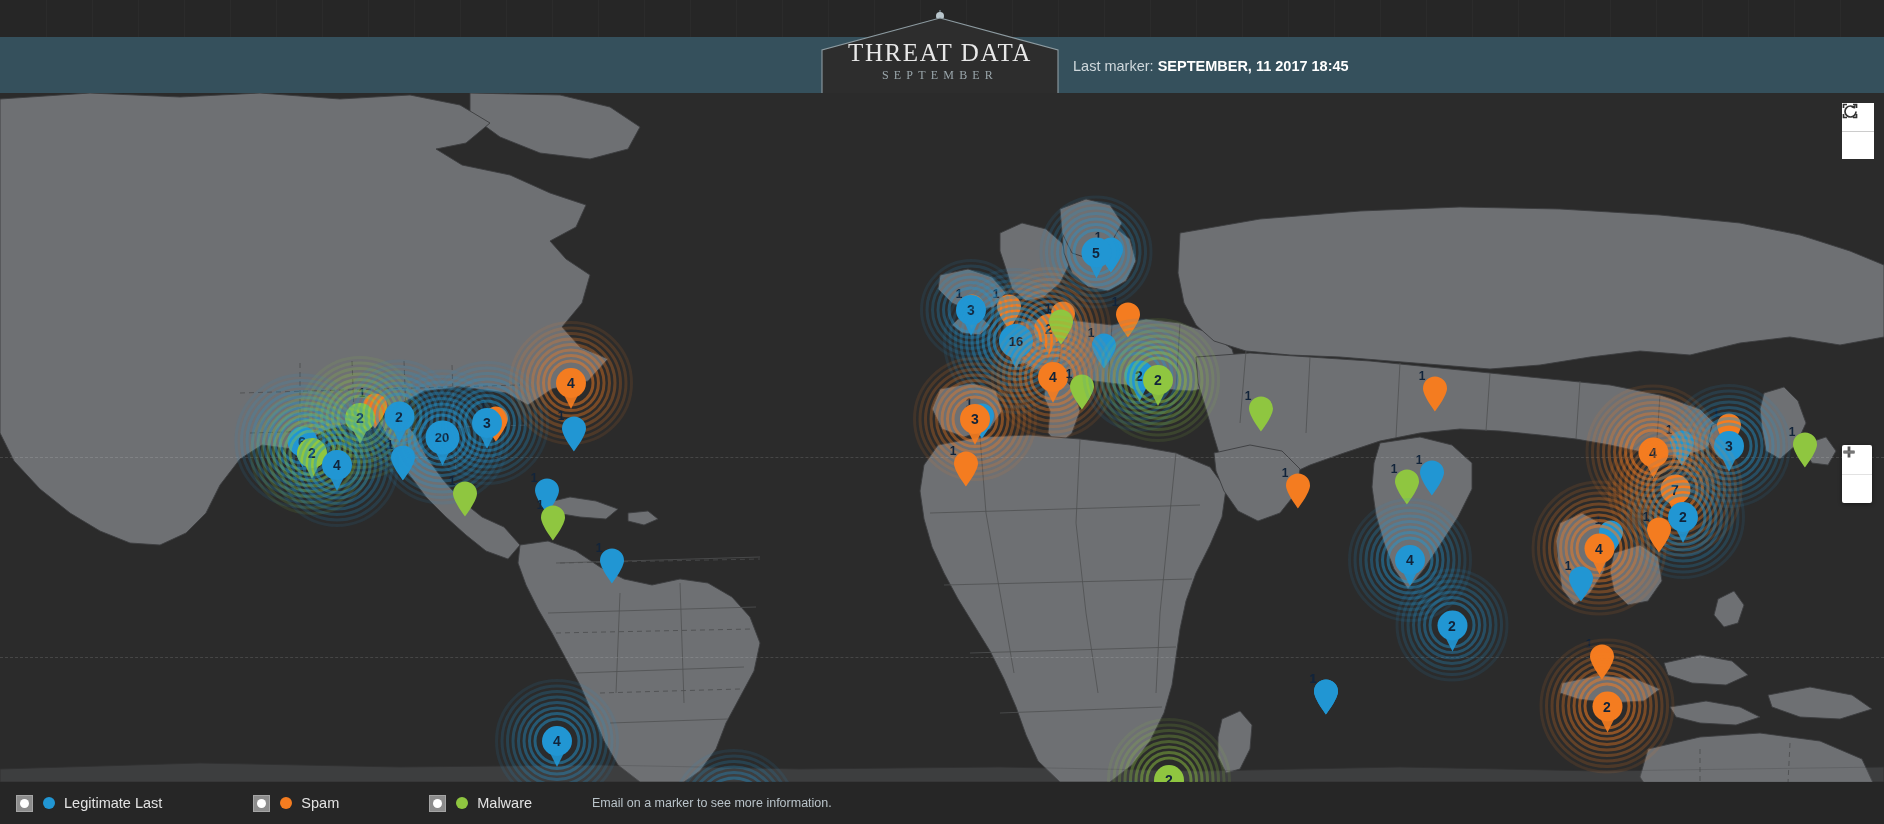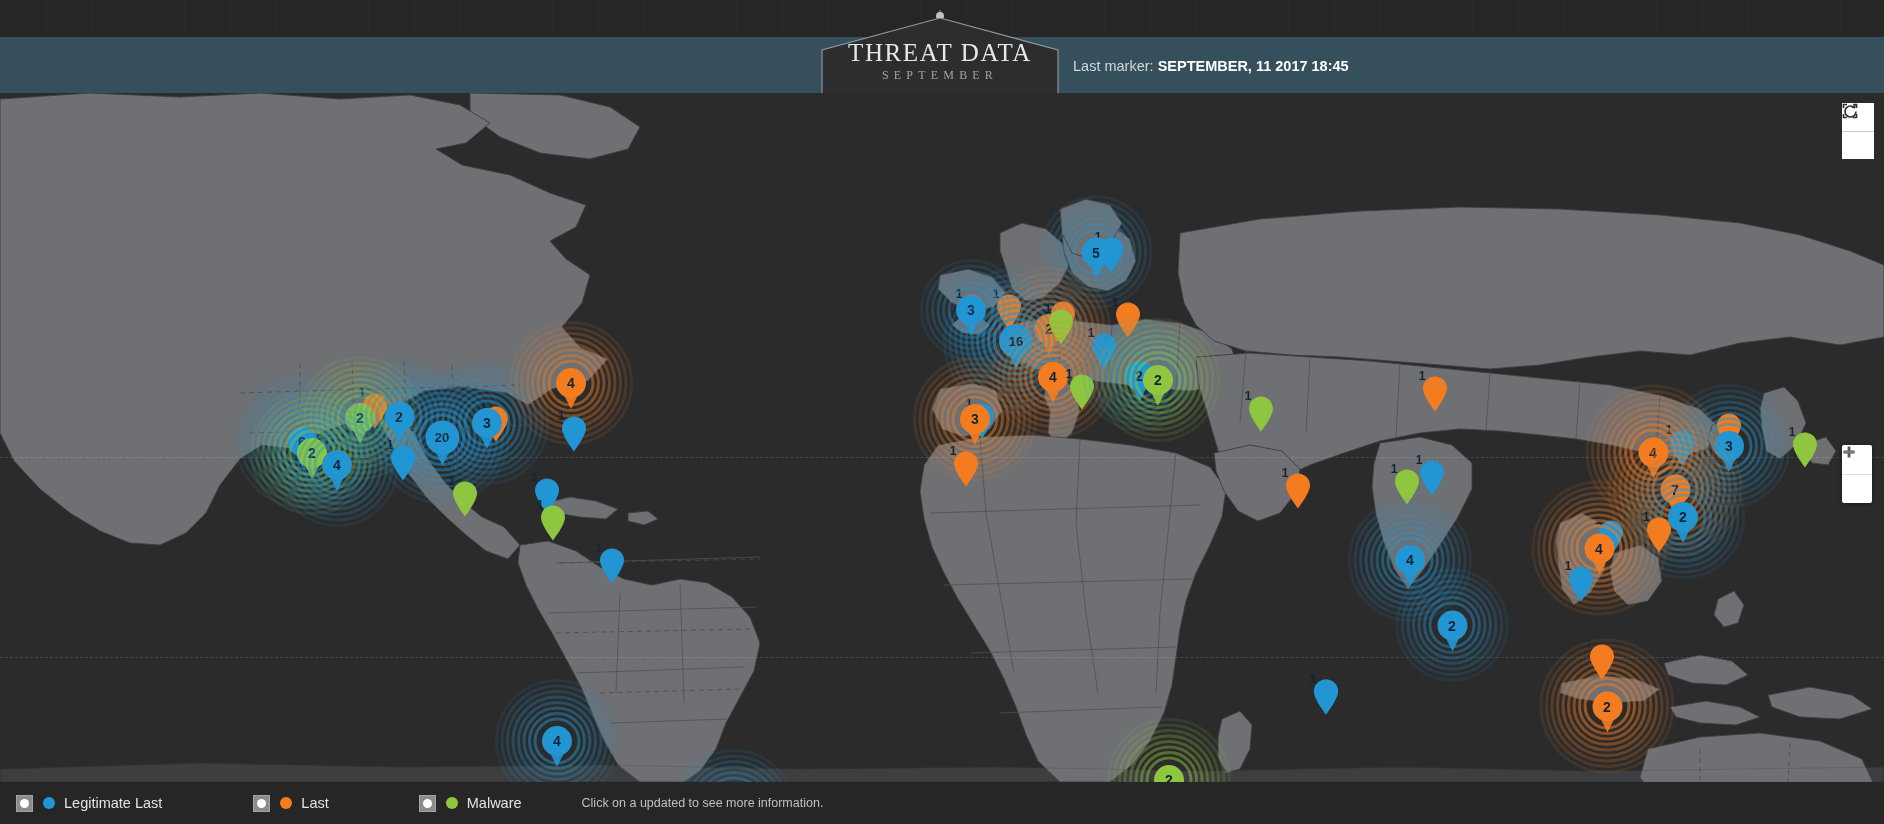--- a/index.html
+++ b/index.html
@@ -1003,25 +1003,25 @@
         </span>
       <span class="lg-dot" style="background:#2196d3"></span>
       <span class="lg-label">Legitimate Last</span>
     </div>
     <span class="sp1"></span>
     <div class="legend-item">
       <span class="lg-check">
           <i></i>
         </span>
       <span class="lg-dot" style="background:#f47c20"></span>
-      <span class="lg-label">Last</span>
+      <span class="lg-label">Spam</span>
     </div>
     <span class="sp2"></span>
     <div class="legend-item">
       <span class="lg-check">
           <i></i>
         </span>
       <span class="lg-dot" style="background:#8fc640"></span>
       <span class="lg-label">Malware</span>
     </div>
-    <span class="legend-hint">Click on a updated to see more information.</span>
+    <span class="legend-hint">Email on a marker to see more information.</span>
   </div>
 </div>
 
 </body></html>

